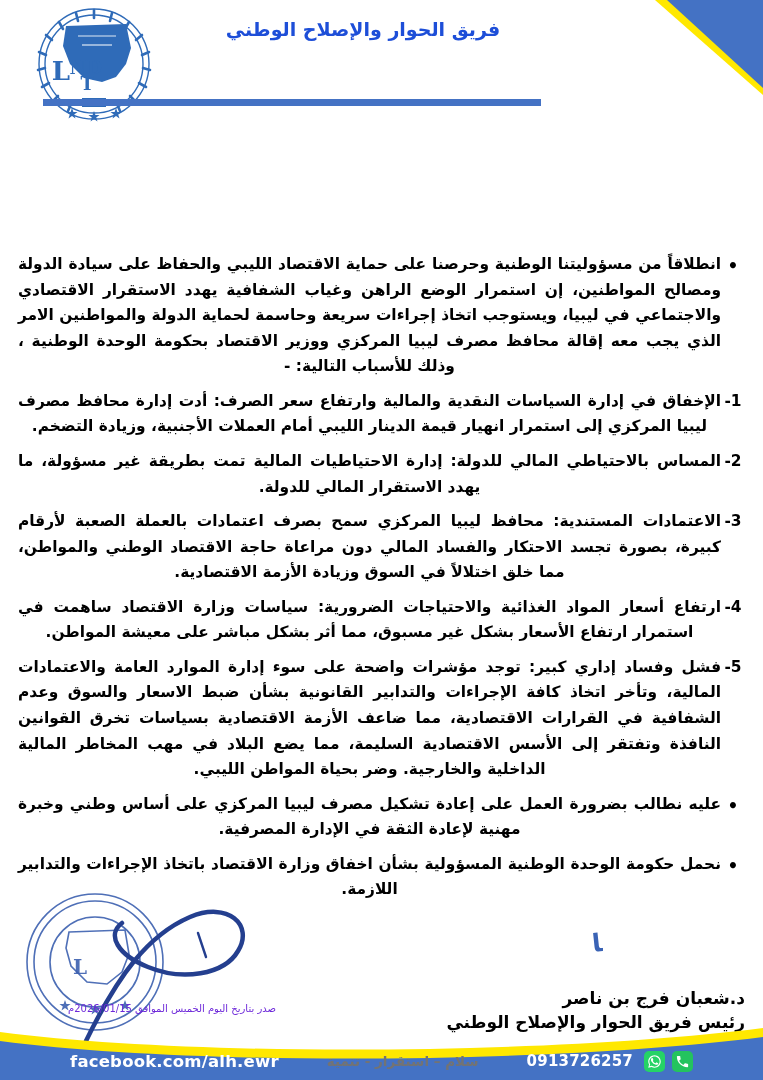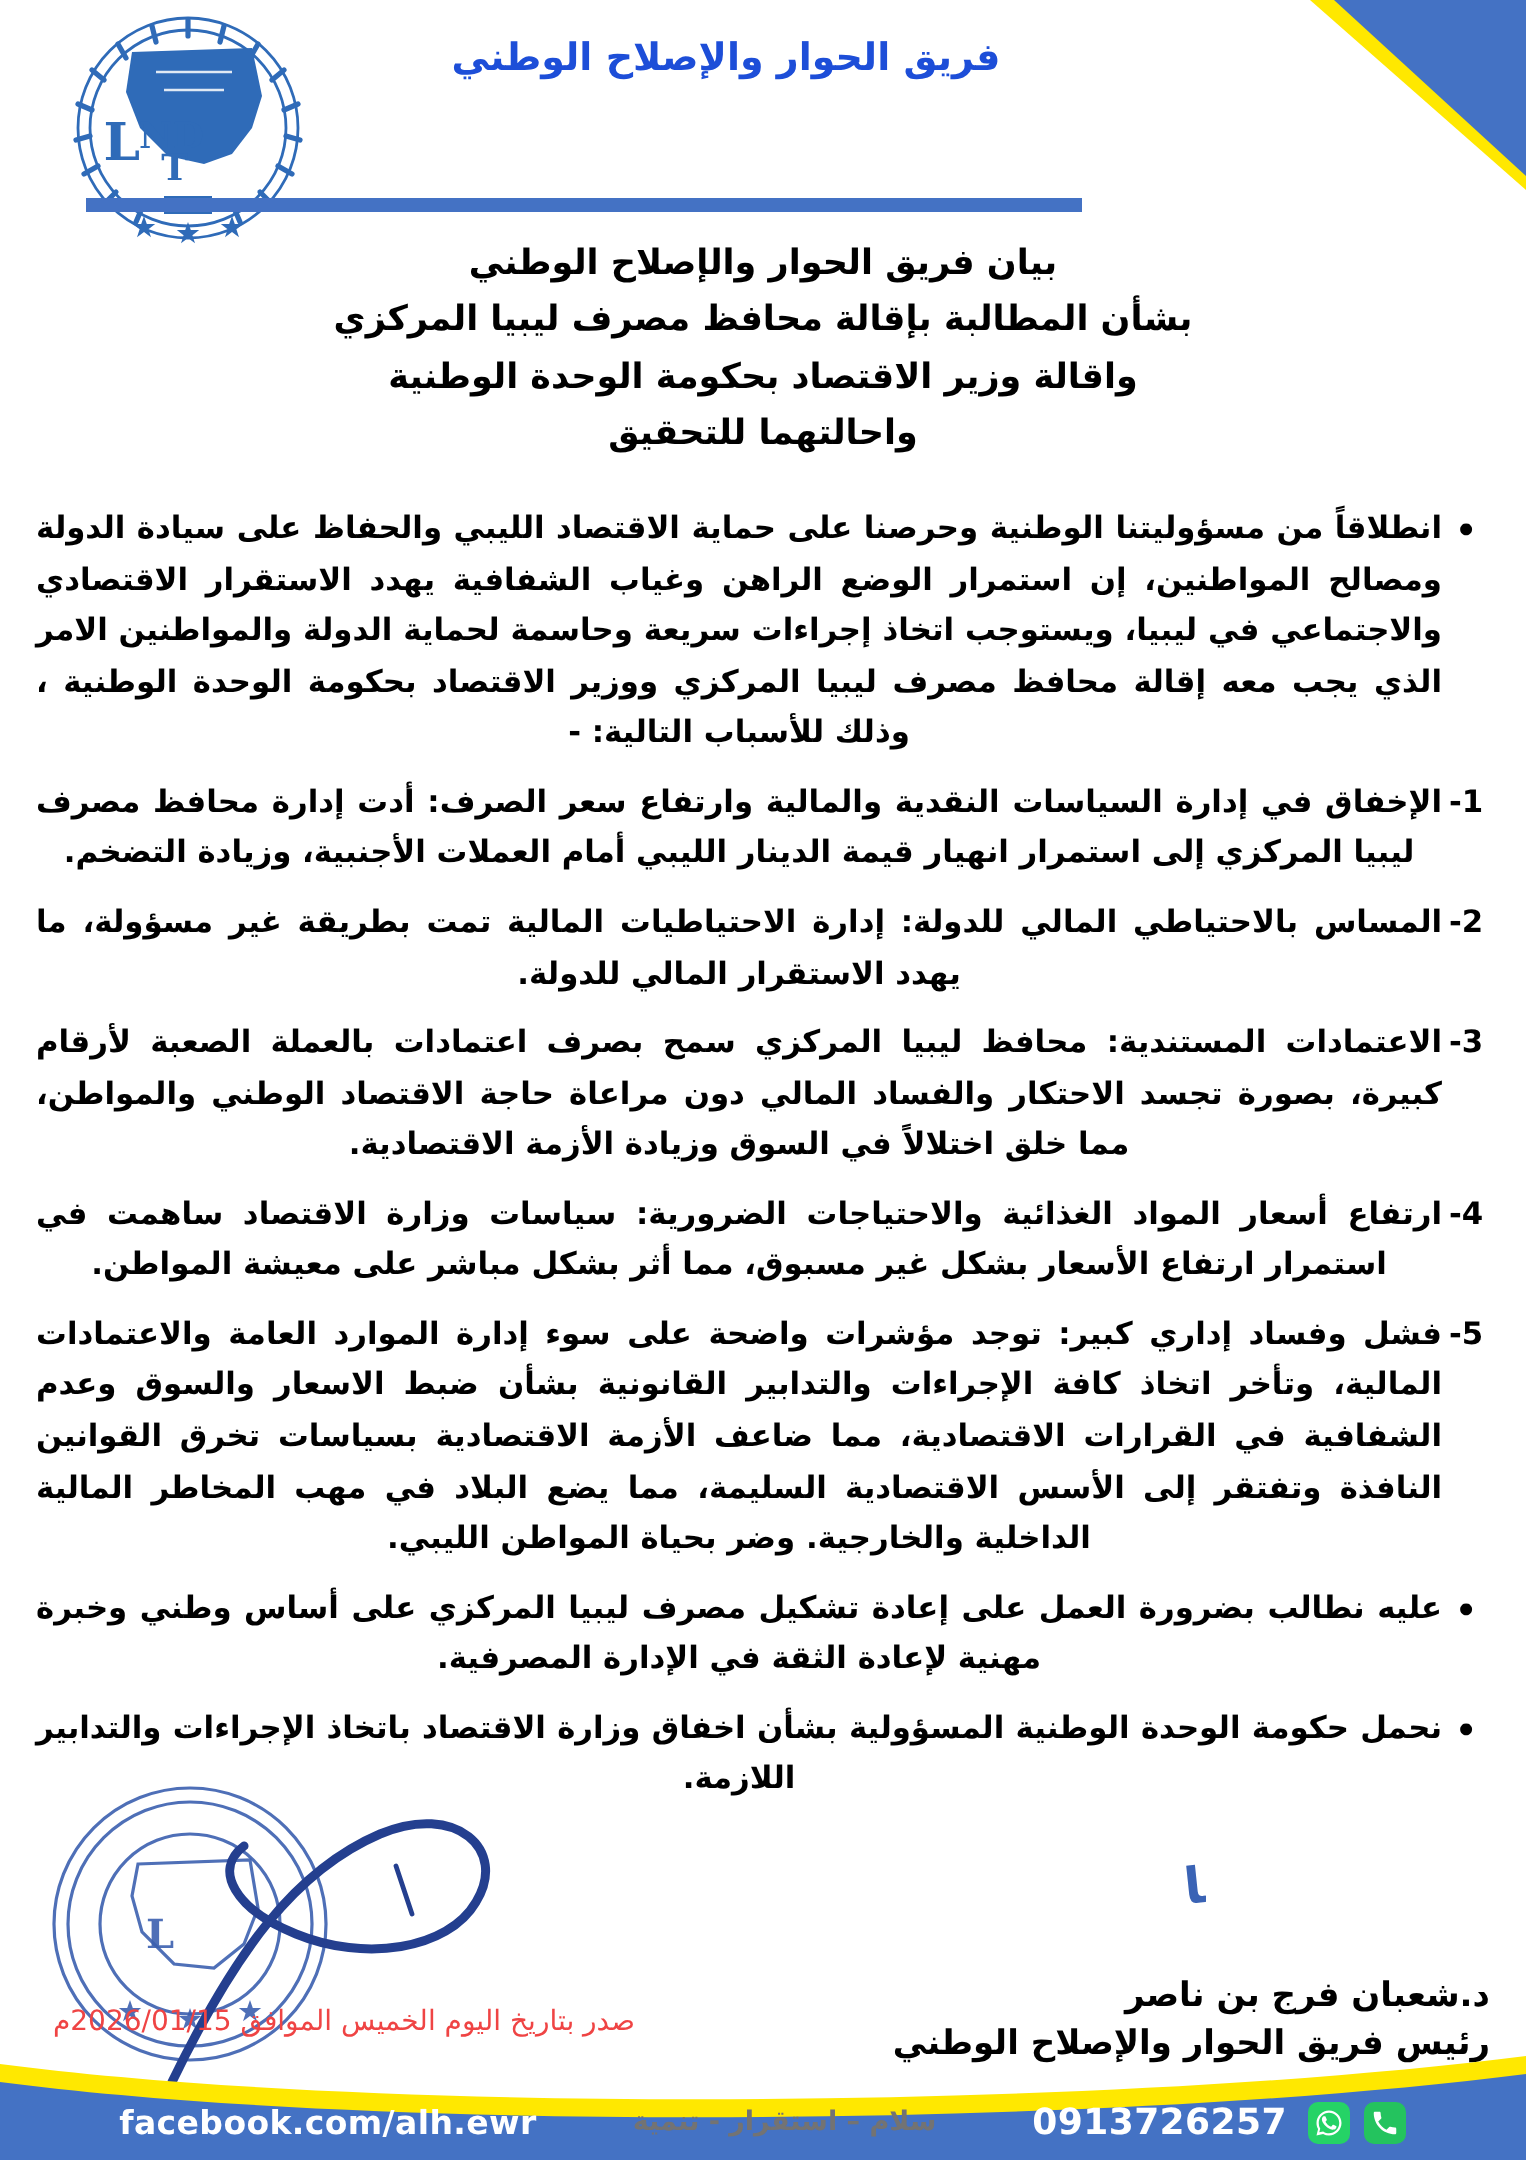--- a/index.html
+++ b/index.html
@@ -163,22 +163,22 @@
     font-size: 17px;
     font-weight: bold;
     line-height: 1.42;
   }
   .date-line {
     position: absolute;
     top: 1003px;
     left: 22px;
     width: 300px;
     text-align: center;
-    color: #ef4444;
-    font-size: 14px;
+    color: #6d28d9;
+    font-size: 10px;
     font-weight: normal;
     direction: rtl;
   }
 
   
   .footer {
     position: absolute;
     left: 0;
     right: 0;
     bottom: 0;
@@ -212,21 +212,21 @@
   }
   .contact {
     display: flex;
     flex-direction: row-reverse;
     align-items: center;
     gap: 7px;
   }
   .phone-num {
     direction: ltr;
     color: #ffffff;
-    font-size: 18px;
+    font-size: 15px;
     font-weight: bold;
     letter-spacing: 0.2px;
     margin-right: 4px;
   }
   .badge {
     width: 21px;
     height: 21px;
     border-radius: 5px;
     display: inline-flex;
     align-items: center;
@@ -300,26 +300,20 @@
       </svg>
     </div>
 
     <div class="org-titles">
       <div class="org-title-ar">فريق الحوار والإصلاح الوطني</div>
     </div>
 
     <div class="header-rule"></div>
   </div>
 
-  <div class="doc-title">
-    <div>بيان فريق الحوار والإصلاح الوطني</div>
-    <div>بشأن المطالبة بإقالة محافظ مصرف ليبيا المركزي</div>
-    <div>واقالة وزير الاقتصاد بحكومة الوحدة الوطنية</div>
-    <div>واحالتهما للتحقيق</div>
-  </div>
 
   <div class="body-block" id="body-block">
       <div class="para">
         <div class="marker dot">•</div>
         <div class="ptext">انطلاقاً من مسؤوليتنا الوطنية وحرصنا على حماية الاقتصاد الليبي والحفاظ على سيادة الدولة ومصالح المواطنين، إن استمرار الوضع الراهن وغياب الشفافية يهدد الاستقرار الاقتصادي والاجتماعي في ليبيا، ويستوجب اتخاذ إجراءات سريعة وحاسمة لحماية الدولة والمواطنين الامر الذي يجب معه إقالة محافظ مصرف ليبيا المركزي ووزير الاقتصاد بحكومة الوحدة الوطنية ، وذلك للأسباب التالية: -</div>
       </div>
       <div class="para">
         <div class="marker">1-</div>
         <div class="ptext">الإخفاق في إدارة السياسات النقدية والمالية وارتفاع سعر الصرف: أدت إدارة محافظ مصرف ليبيا المركزي إلى استمرار انهيار قيمة الدينار الليبي أمام العملات الأجنبية، وزيادة التضخم.</div>
       </div>

